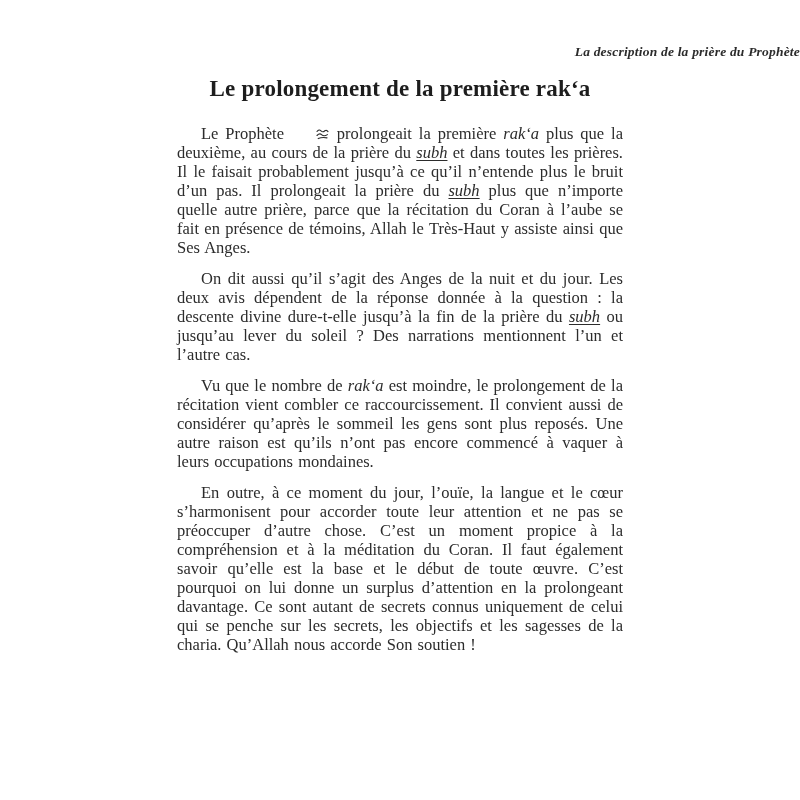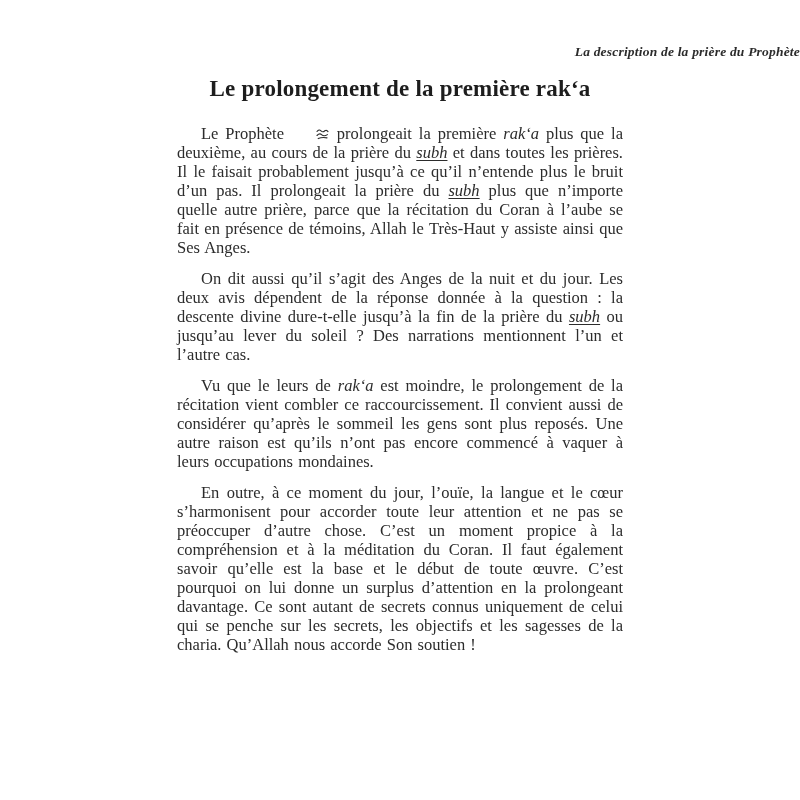--- a/index.html
+++ b/index.html
@@ -95,20 +95,20 @@
               <g fill="none" stroke="#2c2c2c" stroke-width="1.1" stroke-linecap="round">
                 <path d="M1 3.5 Q3 0.8 5 2.8 T 8.7 2.8 Q10.8 1.6 12 3.6"></path>
                 <path d="M1 7.5 Q3.6 4.8 5.8 6.8 T 11.4 6.6"></path>
                 <path d="M2.2 10.6 Q6.2 8.8 11 9.9"></path>
               </g>
             </svg></span><span> prolongeait la première </span><span class="seg-i">rak‘a</span><span> plus que la deuxième, au cours de la prière du </span><span class="seg-iu">subh</span><span> et dans toutes les prières. Il le faisait probablement jusqu’à ce qu’il n’entende plus le bruit d’un pas. Il prolongeait la prière du </span><span class="seg-iu">subh</span><span> plus que n’importe quelle autre prière, parce que la récitation du Coran à l’aube se fait en présence de témoins, Allah le Très-Haut y assiste ainsi que Ses Anges.</span></p>
       <p class="body-paragraph"><span>On dit aussi qu’il s’agit des Anges de la nuit et du jour. Les deux avis dépendent de la réponse donnée à la question : la descente divine dure-t-elle jusqu’à la fin de la prière du </span><span class="seg-iu">subh</span><span> ou jusqu’au lever du soleil ? Des narrations mentionnent l’un et l’autre cas.</span></p>
     </section>
 
     <section>
-      <p class="body-paragraph"><span>Vu que le leurs de </span><span class="seg-i">rak‘a</span><span> est moindre, le prolongement de la récitation vient combler ce raccourcissement. Il convient aussi de considérer qu’après le sommeil les gens sont plus reposés. Une autre raison est qu’ils n’ont pas encore commencé à vaquer à leurs occupations mondaines.</span></p>
+      <p class="body-paragraph"><span>Vu que le nombre de </span><span class="seg-i">rak‘a</span><span> est moindre, le prolongement de la récitation vient combler ce raccourcissement. Il convient aussi de considérer qu’après le sommeil les gens sont plus reposés. Une autre raison est qu’ils n’ont pas encore commencé à vaquer à leurs occupations mondaines.</span></p>
       <p class="body-paragraph"><span>En outre, à ce moment du jour, l’ouïe, la langue et le cœur s’harmonisent pour accorder toute leur attention et ne pas se préoccuper d’autre chose. C’est un moment propice à la compréhension et à la méditation du Coran. Il faut également savoir qu’elle est la base et le début de toute œuvre. C’est pourquoi on lui donne un surplus d’attention en la prolongeant davantage. Ce sont autant de secrets connus uniquement de celui qui se penche sur les secrets, les objectifs et les sagesses de la charia. Qu’Allah nous accorde Son soutien !</span></p>
     </section>
 
   </div>
 
 
 </div>
 
 </body></html>

